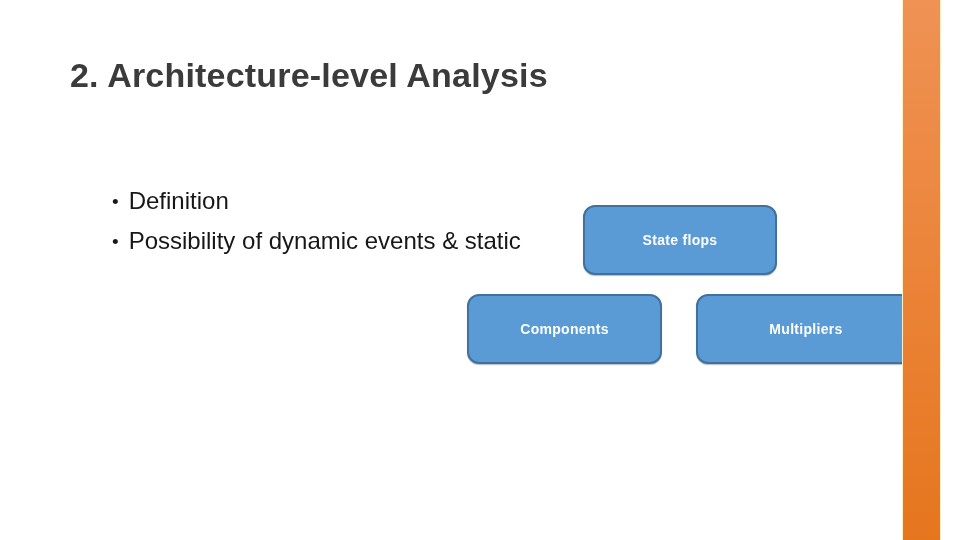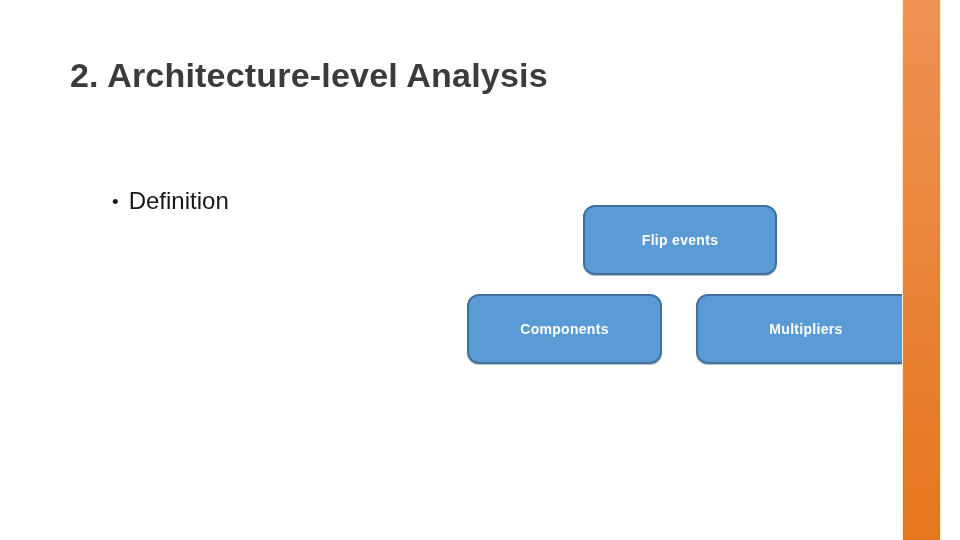--- a/index.html
+++ b/index.html
@@ -96,24 +96,27 @@
 <body>
 
 <div class="canvas">
 
   <h1 class="slide-title">2. Architecture-level Analysis</h1>
 
   <ul class="bullets">
     <li>
       <span class="bullet-marker">•</span><span>Definition</span>
     </li>
+    <li>
+      <span class="bullet-marker">•</span><span>Possibility of dynamic events &amp; static</span>
+    </li>
   </ul>
 
   <div class="dbox box-flip-flops">
-    <span>Flip events</span>
+    <span>State flops</span>
   </div>
 
   <div class="dbox box-registers">
     <span>Components</span>
   </div>
 
   <div class="dbox box-multipliers">
     <span>Multipliers</span>
   </div>
 

